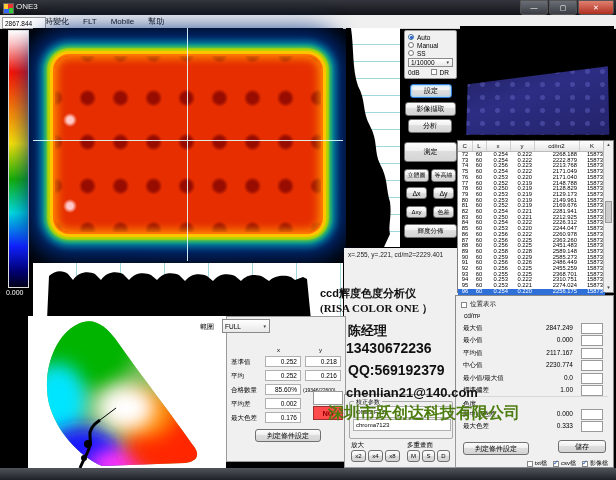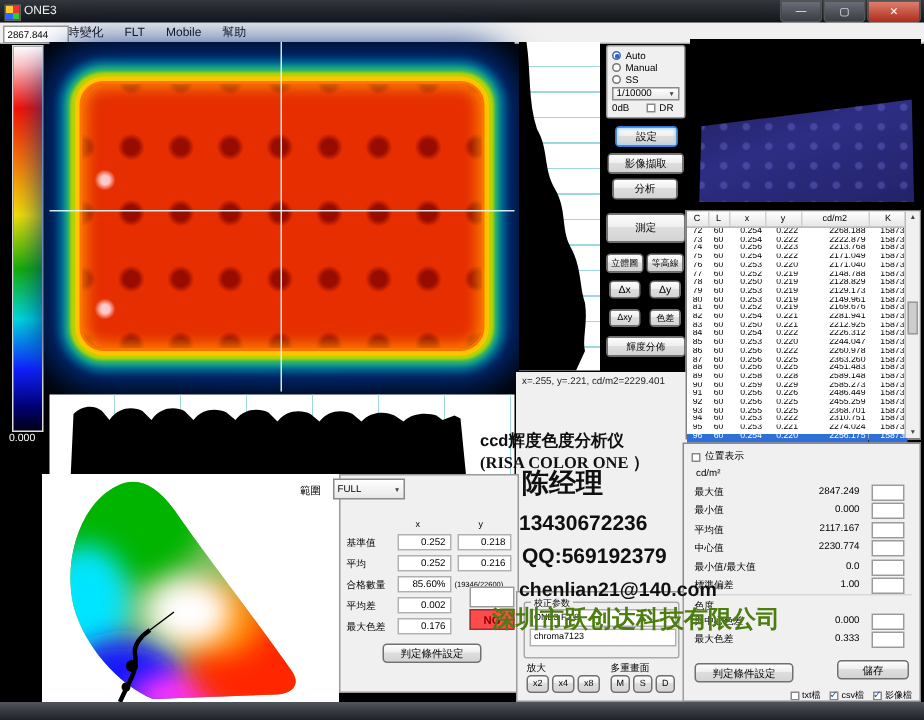--- a/index.html
+++ b/index.html
@@ -149,21 +149,21 @@
   .zoom-label{position:absolute;left:6px;top:46px;font-size:6.5px;color:#000;}
   .multi-label{position:absolute;left:62px;top:46px;font-size:6.5px;color:#000;}
   .zoom-btns{position:absolute;left:6px;top:55px;display:flex;gap:2px;}
   .multi-btns{position:absolute;left:62px;top:55px;display:flex;gap:2px;}
   .zoom-btns .btn{width:15px;height:12px;font-size:6px;}
   .multi-btns .btn{width:13px;height:12px;font-size:6px;}
   
   .wm{position:absolute;font-weight:bold;color:#101010;white-space:nowrap;z-index:30;}
   .wm0{left:320px;top:286px;font-size:11px;}
   .wm1{left:320px;top:301px;font-size:11px;font-family:Liberation Serif, serif;}
-  .wm2{left:348px;top:310px;font-size:18px;}
+  .wm2{left:348px;top:322px;font-size:13px;}
   .wm3{left:346px;top:340px;font-size:14px;}
   .wm4{left:348px;top:362px;font-size:14px;}
   .wm5{left:346px;top:385px;font-size:13px;}
   .wm6{left:328px;top:403px;font-size:16px;color:#4d7c0f;}
   .bottom-strip{left:0;top:468px;width:616px;height:12px;background:linear-gradient(#50545b,#1f2227);}
 </style>
 </head>
 <body>
 
 <div class="abs titlebar">

